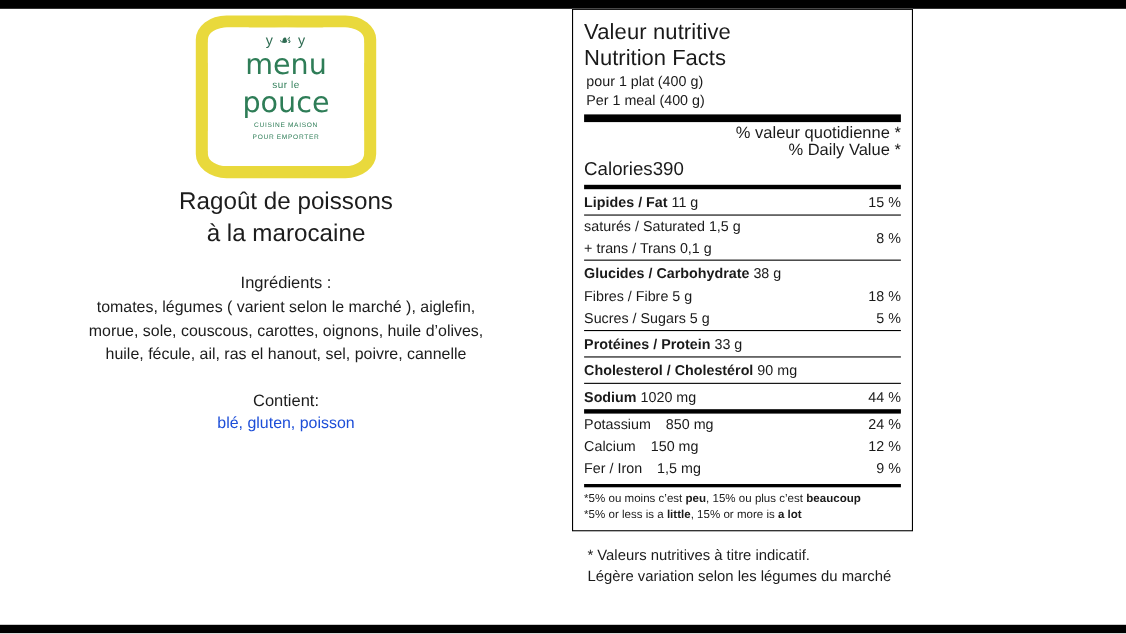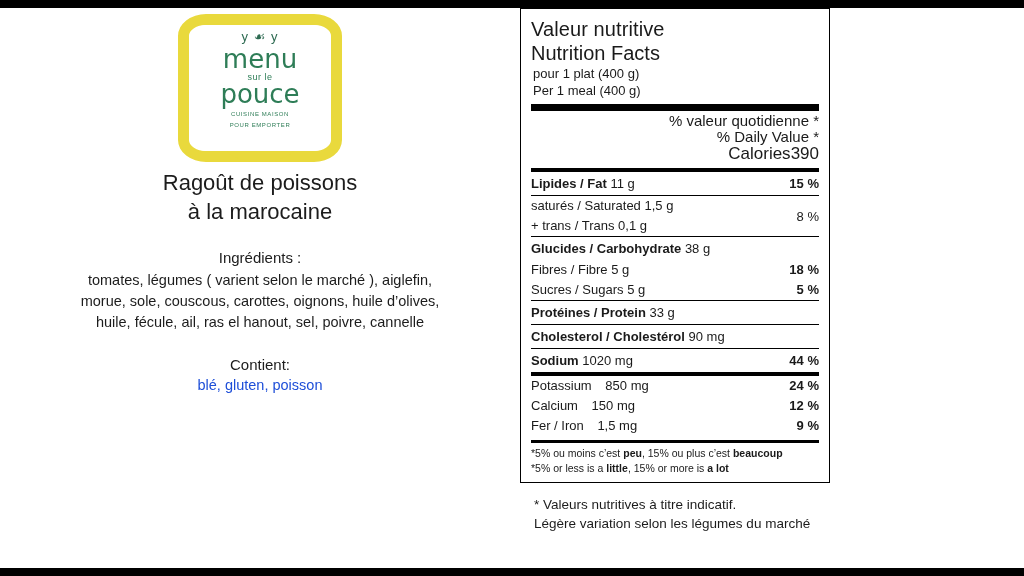--- a/index.html
+++ b/index.html
@@ -194,41 +194,41 @@
   }
   .dv-head {
     text-align: right;
     font-size: 15px;
     line-height: 13px;
     padding-top: 3px;
   }
   .cal-row {
     display: flex;
     align-items: baseline;
-    justify-content: flex-end;
+    justify-content: flex-start;
     padding-bottom: 2px;
   }
   .cal-label {
     font-size: 17px;
     line-height: 21px;
   }
   .cal-value {
     font-size: 17px;
     line-height: 21px;
   }
   .row {
     display: flex;
     justify-content: space-between;
     align-items: baseline;
     font-size: 13px;
     line-height: 19px;
     padding: 2px 0 2px 0;
   }
   .row .name { text-align: left; }
-  .row .dv { text-align: left; white-space: nowrap; padding-left: 8px; font-weight: bold;}
+  .row .dv { text-align: left; white-space: nowrap; padding-left: 8px;}
   .b { font-weight: bold; }
   .indent1 { padding-left: 26px; }
   .indent2 { padding-left: 18px; }
   .tight { padding: 0 0 1px 0; }
   .footnote {
     font-size: 10.5px;
     line-height: 15px;
     padding-top: 3px;
   }
   .disclaimer {

